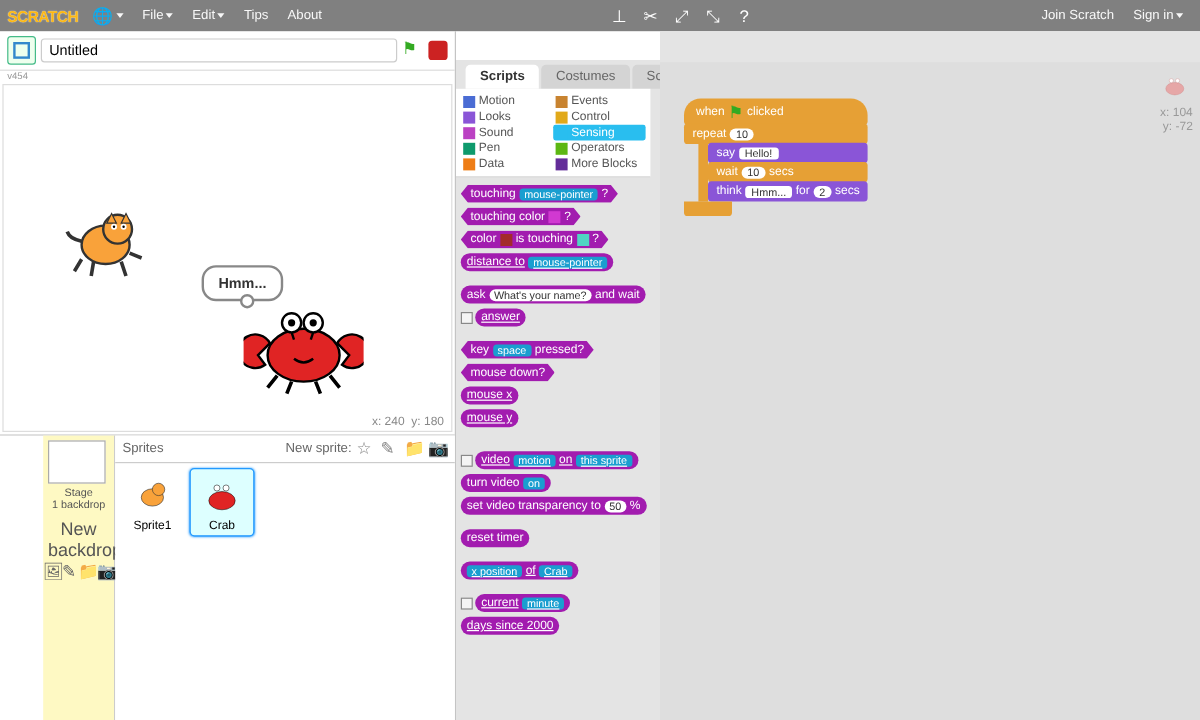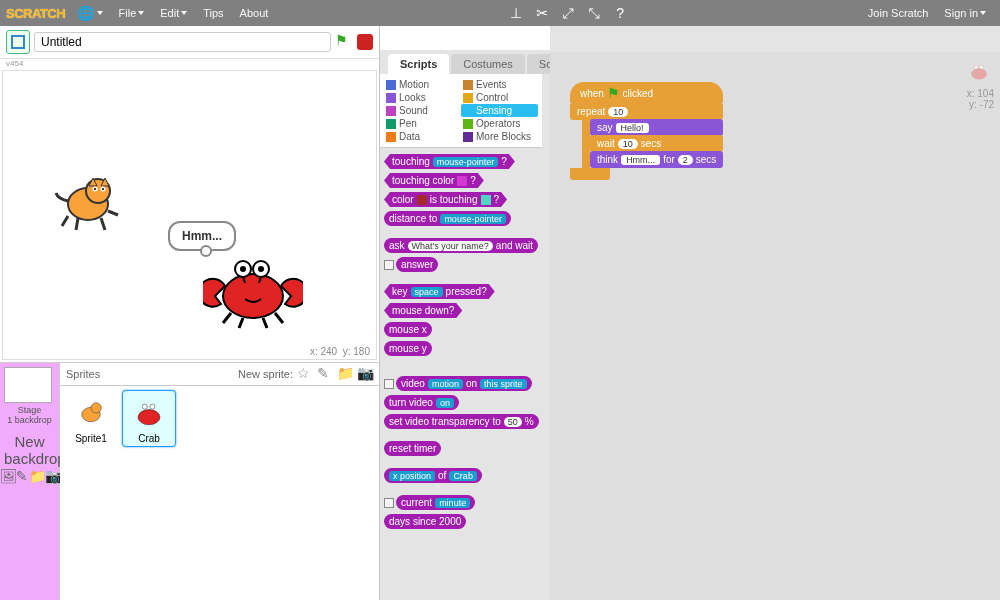--- a/index.html
+++ b/index.html
@@ -31,21 +31,21 @@
 .stage { height:290px; background:#fff; border:1px solid #ddd; margin:2px; position:relative; }
 .cat { position:absolute; left:50px; top:95px; width:70px; height:70px; }
 .crab { position:absolute; left:200px; top:170px; width:100px; height:90px; }
 .bubble { position:absolute; left:165px; top:150px; background:#fff; border:2px solid #888; border-radius:12px; padding:6px 12px; font-size:12px; font-weight:bold; color:#333;}
 .bubble::after { content:""; position:absolute; left:30px; bottom:-8px; width:8px; height:8px; background:#fff; border:2px solid #888; border-radius:50%; }
 .coords { position:absolute; bottom:2px; right:6px; font-size:10px; color:#888; }
 .v454 { font-size:8px; color:#999; margin-left:6px; }
 
 
 .spritepane { flex:1; display:flex; border-top:1px solid #ccc; }
-.stageinfo { width:60px; background:#f0abfc; border-right:1px solid #ccc; padding:4px; text-align:center; font-size:9px; color:#555; }
+.stageinfo { width:60px; background:#fef9c3; border-right:1px solid #ccc; padding:4px; text-align:center; font-size:9px; color:#555;margin-left:36px; }
 .stageinfo .thumb { width:48px; height:36px; border:1px solid #aaa; margin-bottom:2px; background:#fff;}
 .spritelist { flex:1; background:#fff; }
 .spritelist-hdr { display:flex; align-items:center; border-bottom:1px solid #ccc; padding:3px 6px; color:#666; font-size:11px;}
 .spritelist-hdr .sep { flex:1; }
 .spritelist-hdr .ic { width:16px; height:16px; margin-left:4px; color:#888; }
 .sprites { display:flex; gap:4px; padding:4px; }
 .sprite { width:54px; border:1px solid transparent; border-radius:4px; text-align:center; font-size:10px; padding:2px; }
 .sprite.sel { border-color:#29f; background:#dff; box-shadow:0 0 2px #29f;}
 .sprite .sthumb { width:48px; height:40px; display:flex; align-items:center; justify-content:center; }
 .newbackdrop { font-size:15px; color:#555; margin-top:8px; text-align:center;}
@@ -60,21 +60,21 @@
 
 .cats { width:162px; display:grid; grid-template-columns:1fr 1fr; gap:0; background:#fff; padding:4px; border-bottom:1px solid #ccc;}
 .cat-item { display:flex; align-items:center; gap:3px; padding:1px 2px; font-size:10px; color:#555; }
 .cat-item .sw { width:10px; height:10px; }
 .cat-item.active { background:#29beef; color:#fff; border-radius:2px; }
 
 
 .palette { flex:1; overflow:hidden; background:#e4e4e4; padding:4px; }
 .blk { display:inline-flex; align-items:center; background:#a21caf; color:#fff; font-size:10px; padding:2px 5px; border-radius:8px; margin:2px 0; white-space:nowrap; gap:3px;}
 .blk.hex { border-radius:3px; clip-path:polygon(6px 0,calc(100% - 6px) 0,100% 50%,calc(100% - 6px) 100%,6px 100%,0 50%); padding-left:8px; padding-right:8px;}
-.blk.rep { border-radius:10px; }
+.blk.rep { border-radius:10px;text-decoration:underline; }
 .blk .slot { background:#fff; color:#333; border-radius:6px; padding:0 4px; font-size:9px;}
 .blk .slotdd { background:#1a9ed0; color:#fff; border-radius:3px; padding:0 4px; font-size:9px;}
 .blk .sqcolor { width:10px; height:10px; display:inline-block; vertical-align:middle;}
 .palette .row { display:flex; align-items:center; gap:2px; }
 .chk { width:10px; height:10px; border:1px solid #888; background:#f4f4f4; display:inline-block;}
 
 
 .scriptarea { flex:1; position:relative; background:#dedede; }
 .spriteinfo { position:absolute; top:6px; right:6px; text-align:right; font-size:10px; color:#999;}
 .spriteinfo .smallcrab { width:30px; height:26px; margin:0 auto 2px;}

